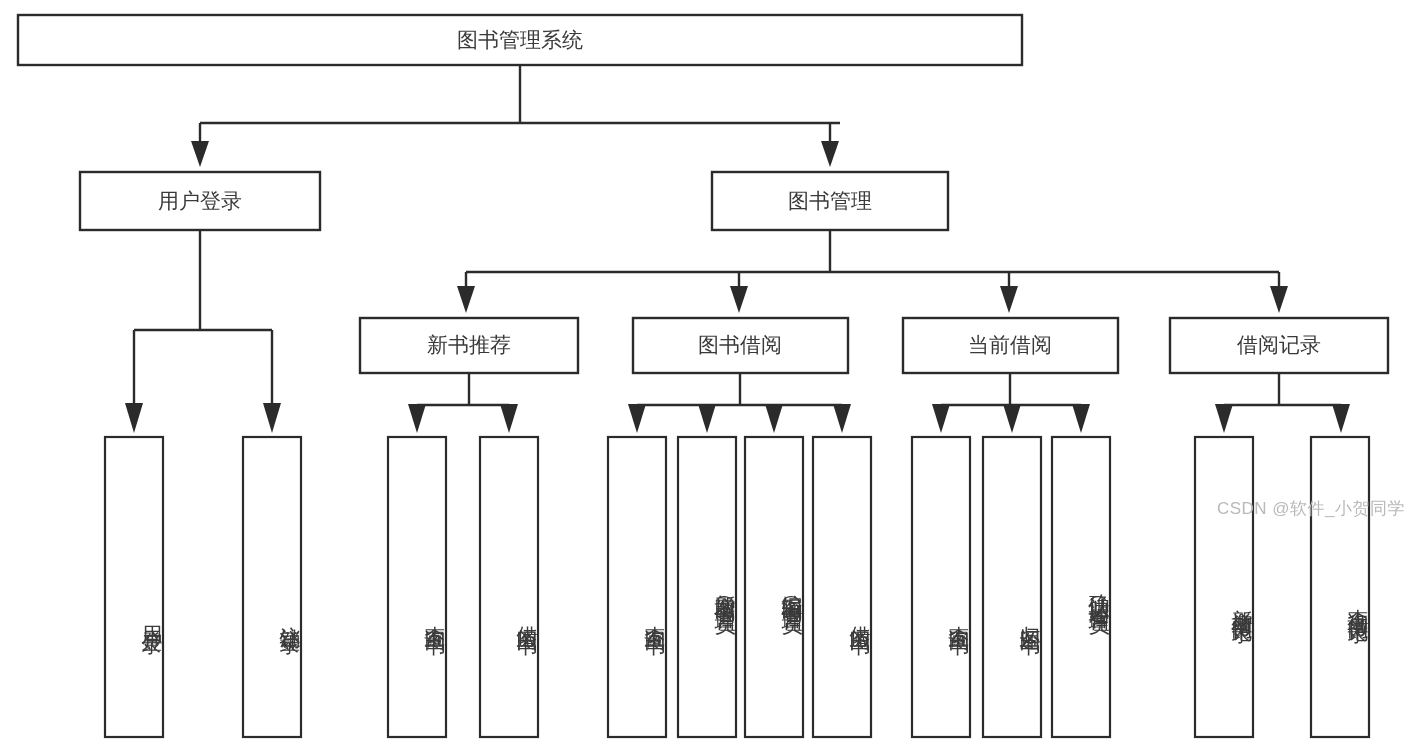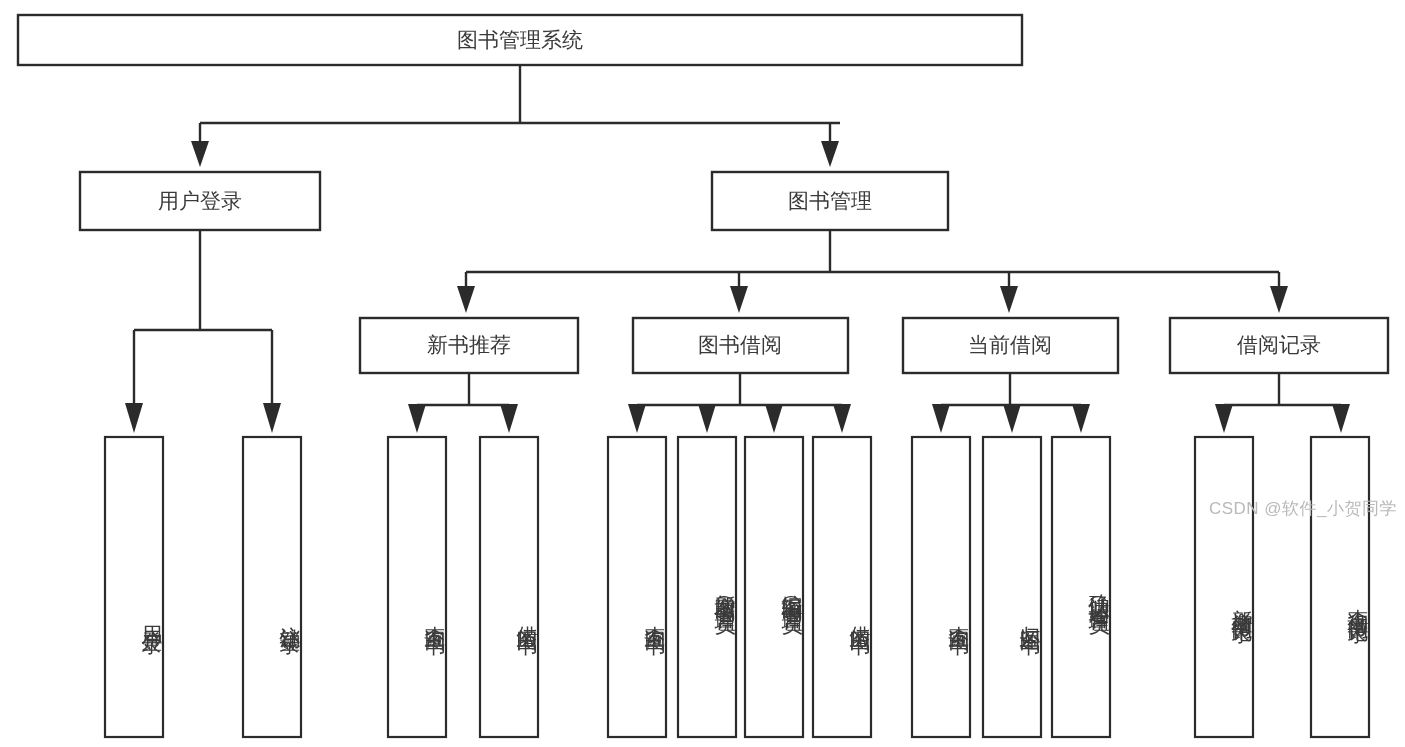--- a/index.html
+++ b/index.html
@@ -65,21 +65,21 @@
     font-family: "Liberation Sans", "DejaVu Sans", sans-serif;
     font-size: 21px;
     line-height: 1.0;
     letter-spacing: 3px;
     color: #3a3a3a;
     white-space: nowrap;
     pointer-events: none;
   }
   .watermark {
     position: absolute;
-    right: 8px;
+    right: 0;
     bottom: 4px;
     font-family: "Liberation Sans", "DejaVu Sans", sans-serif;
     font-size: 17px;
     color: #b9b9b9;
     letter-spacing: 0.5px;
     user-select: none;
     margin-top: 28px;
   }
 </style>
 </head>

